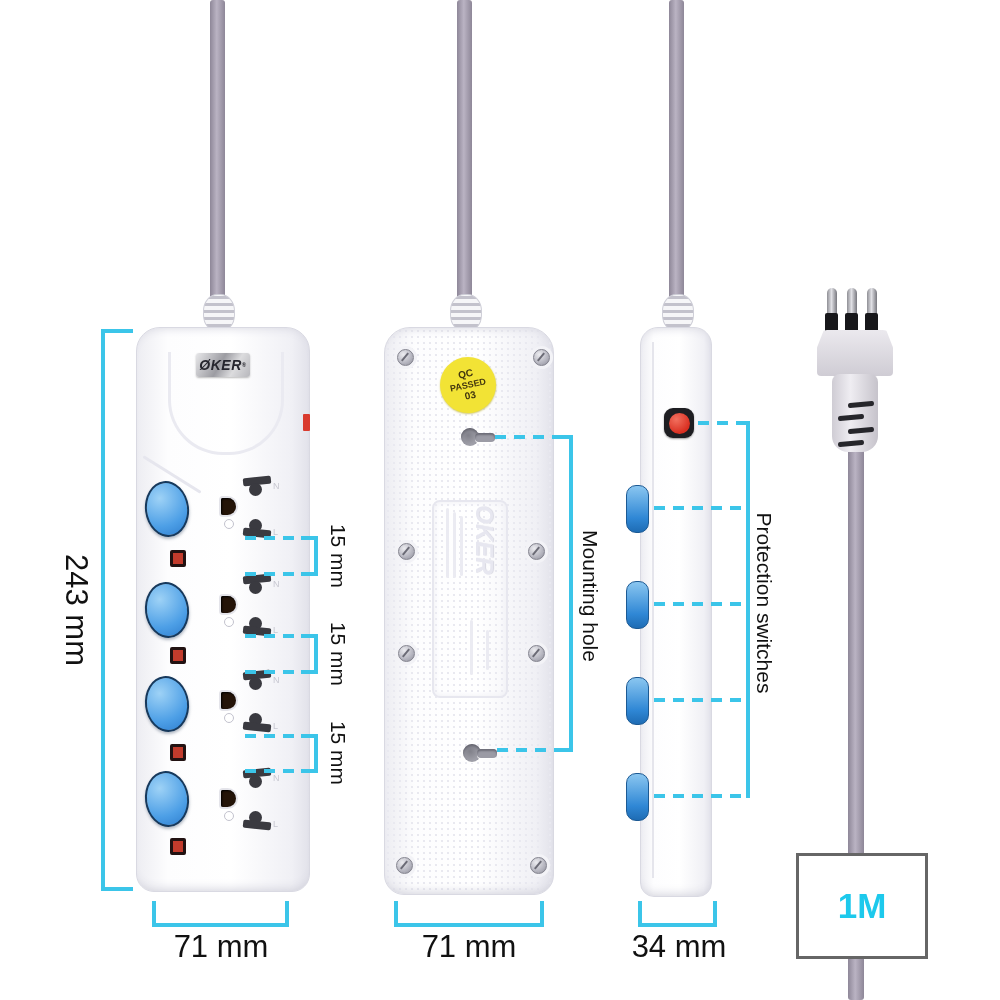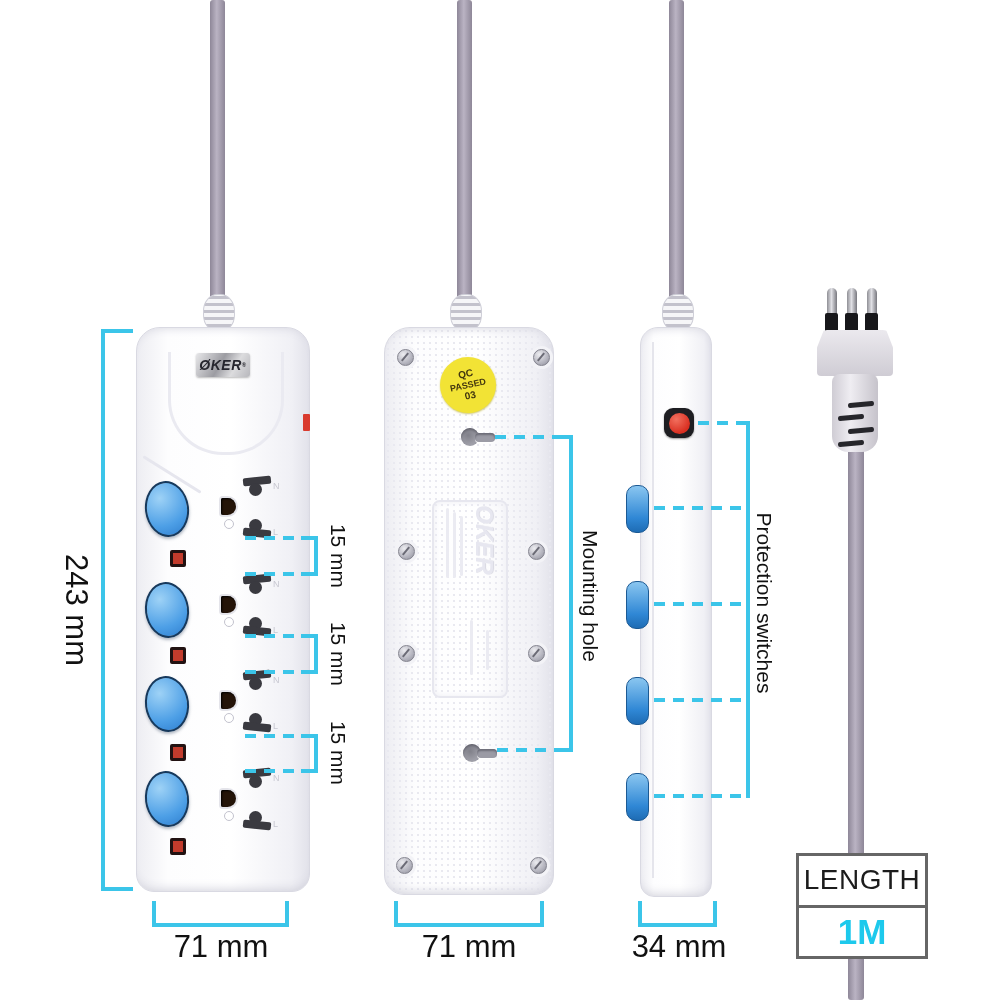--- a/index.html
+++ b/index.html
@@ -197,21 +197,20 @@
   <div class="pin-base" style="left:865px;"></div>
   <div class="plug-top"></div>
   <div class="plug-grip"></div>
   <div class="vent" style="left:848px;top:402px;"></div>
   <div class="vent" style="left:838px;top:415px;"></div>
   <div class="vent" style="left:848px;top:428px;"></div>
   <div class="vent" style="left:838px;top:441px;"></div>
   <div class="cable" style="left:848px;top:448px;height:552px;width:16px;"></div>
 
   <div class="len-box">
-    <div class="len-title">LENGTH</div>
     <div class="len-value" style="color: rgb(29, 201, 236);">1M</div>
   </div>
 
   <div id="ann-lines">
       <div class="vline" style="left: 101px; top: 329px; height: 562px;"></div>
       <div class="hcap" style="left: 101px; top: 329px; width: 32px;"></div>
       <div class="hcap" style="left: 101px; top: 887px; width: 32px;"></div>
       <div class="dashline" style="left: 245px; top: 536px; width: 58px;"></div>
       <div class="dashline" style="left: 245px; top: 572px; width: 58px;"></div>
       <div class="vline" style="left: 314px; top: 536px; height: 40px;"></div>

